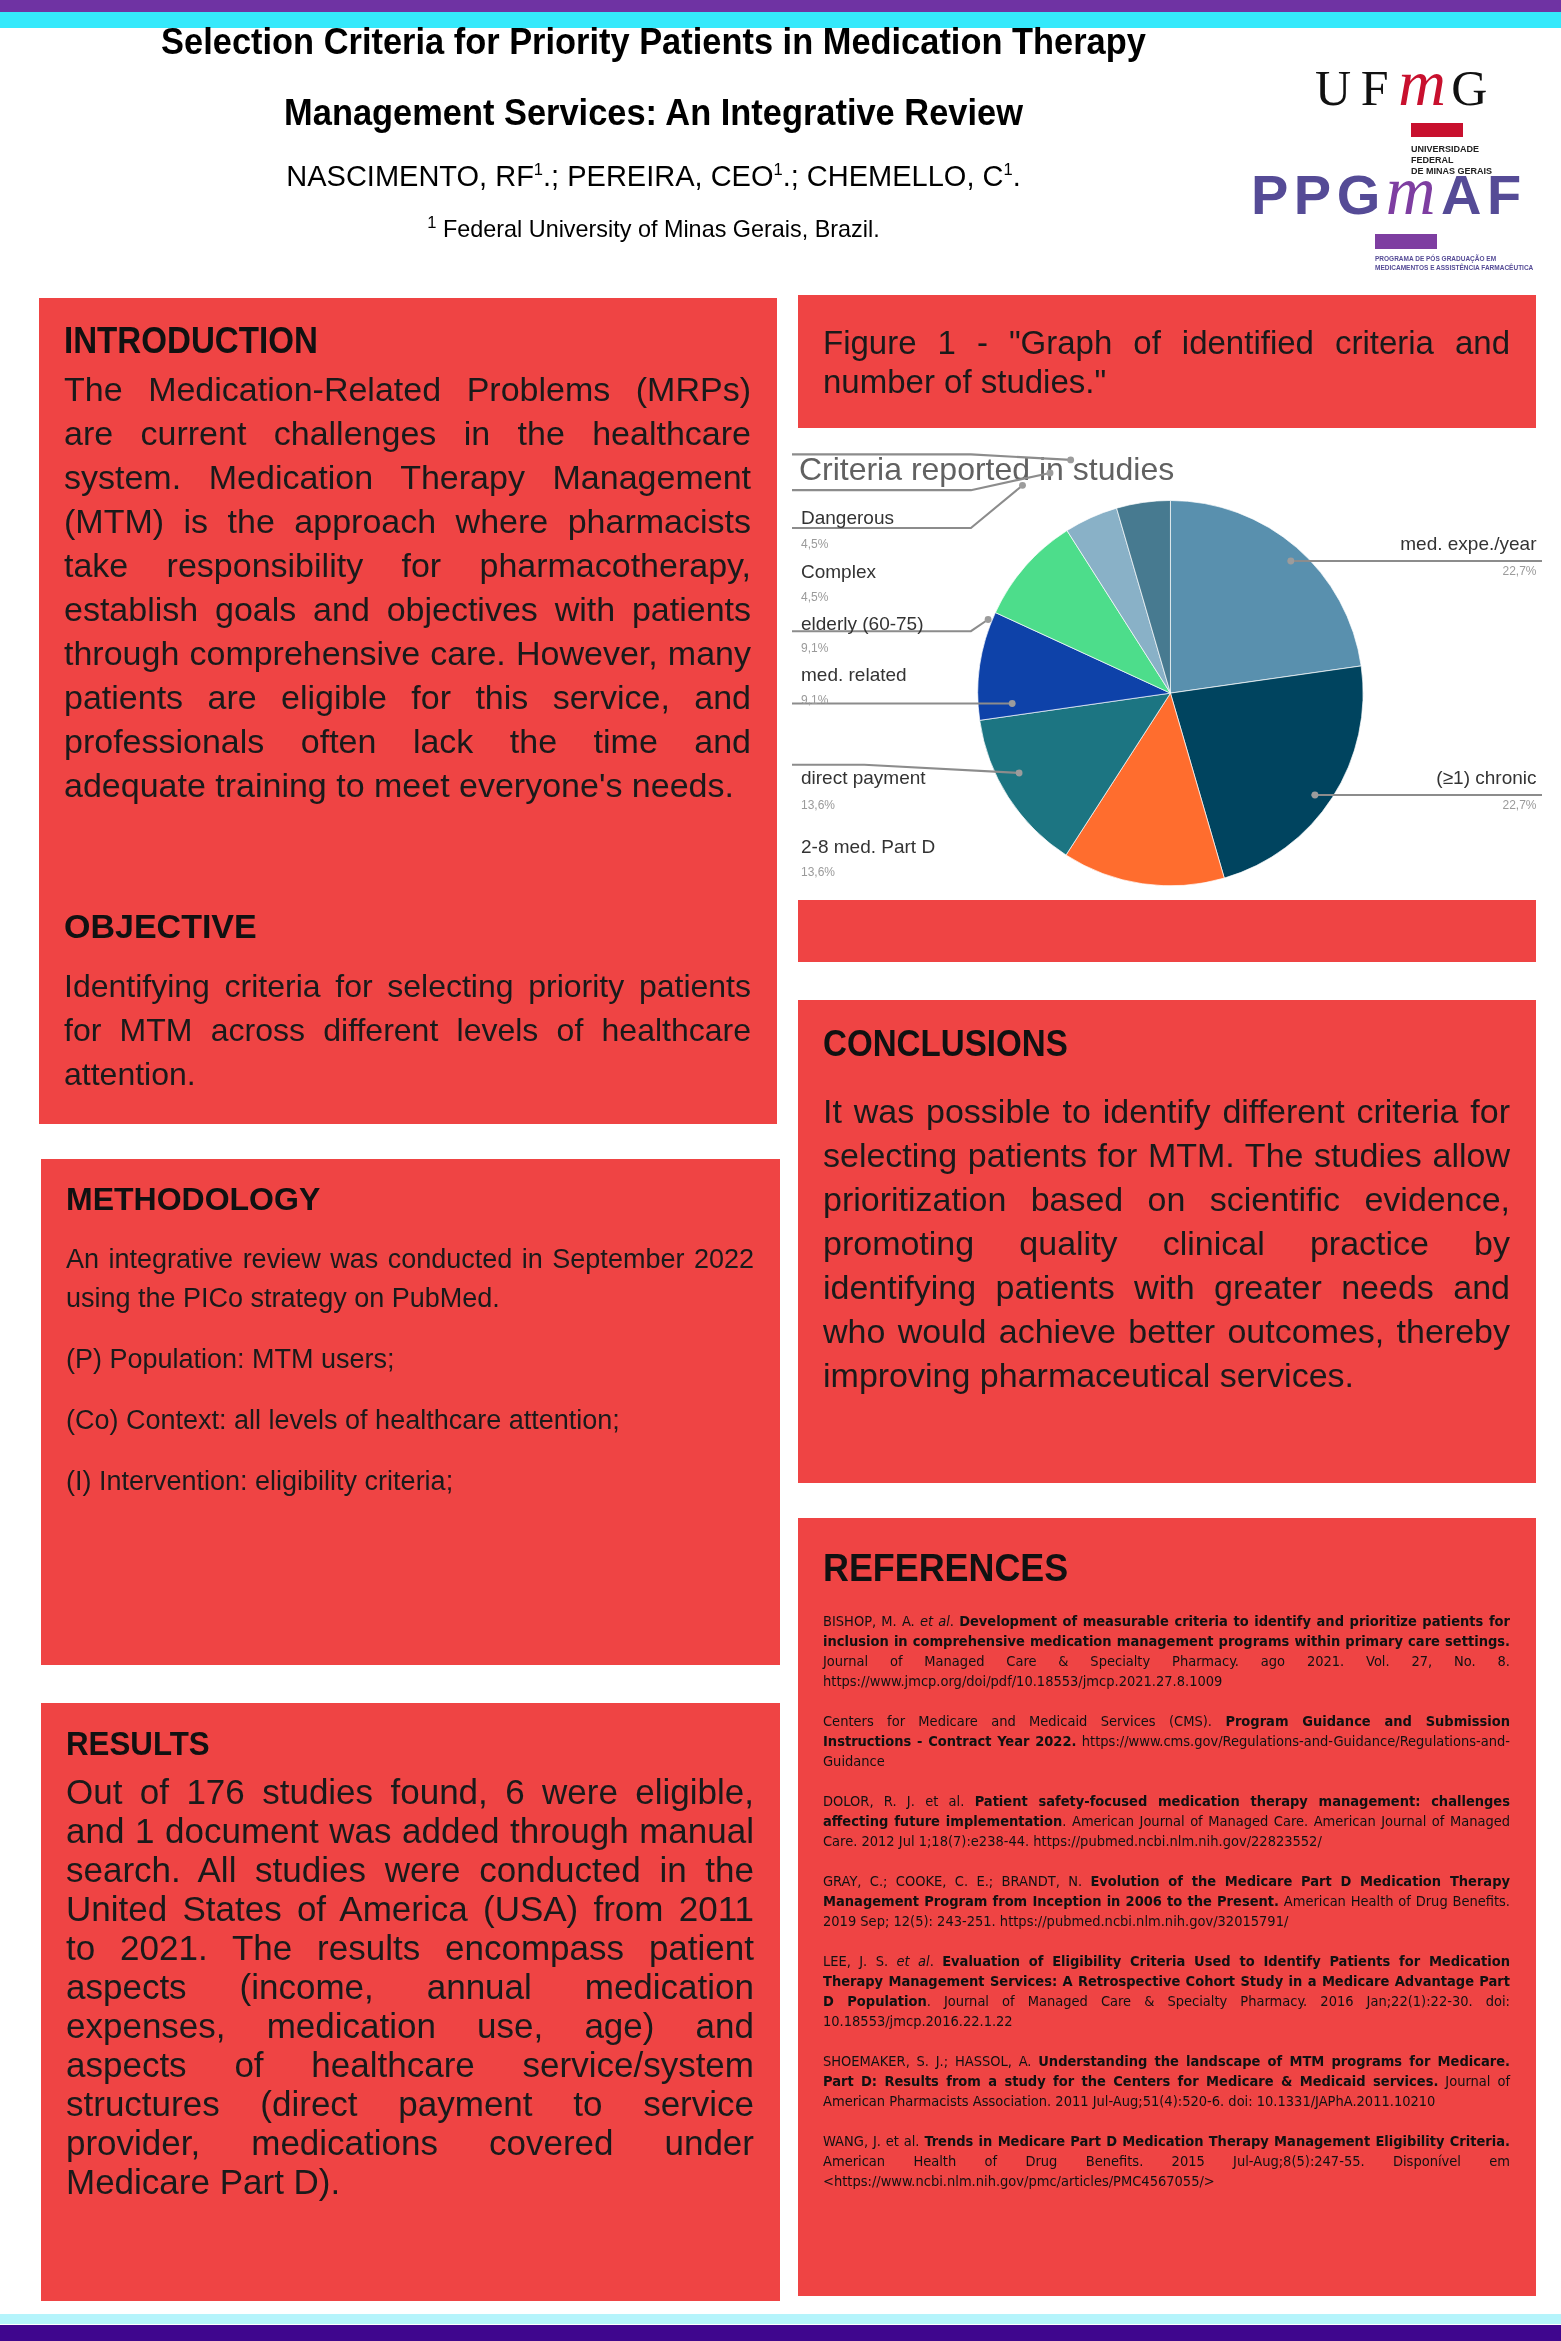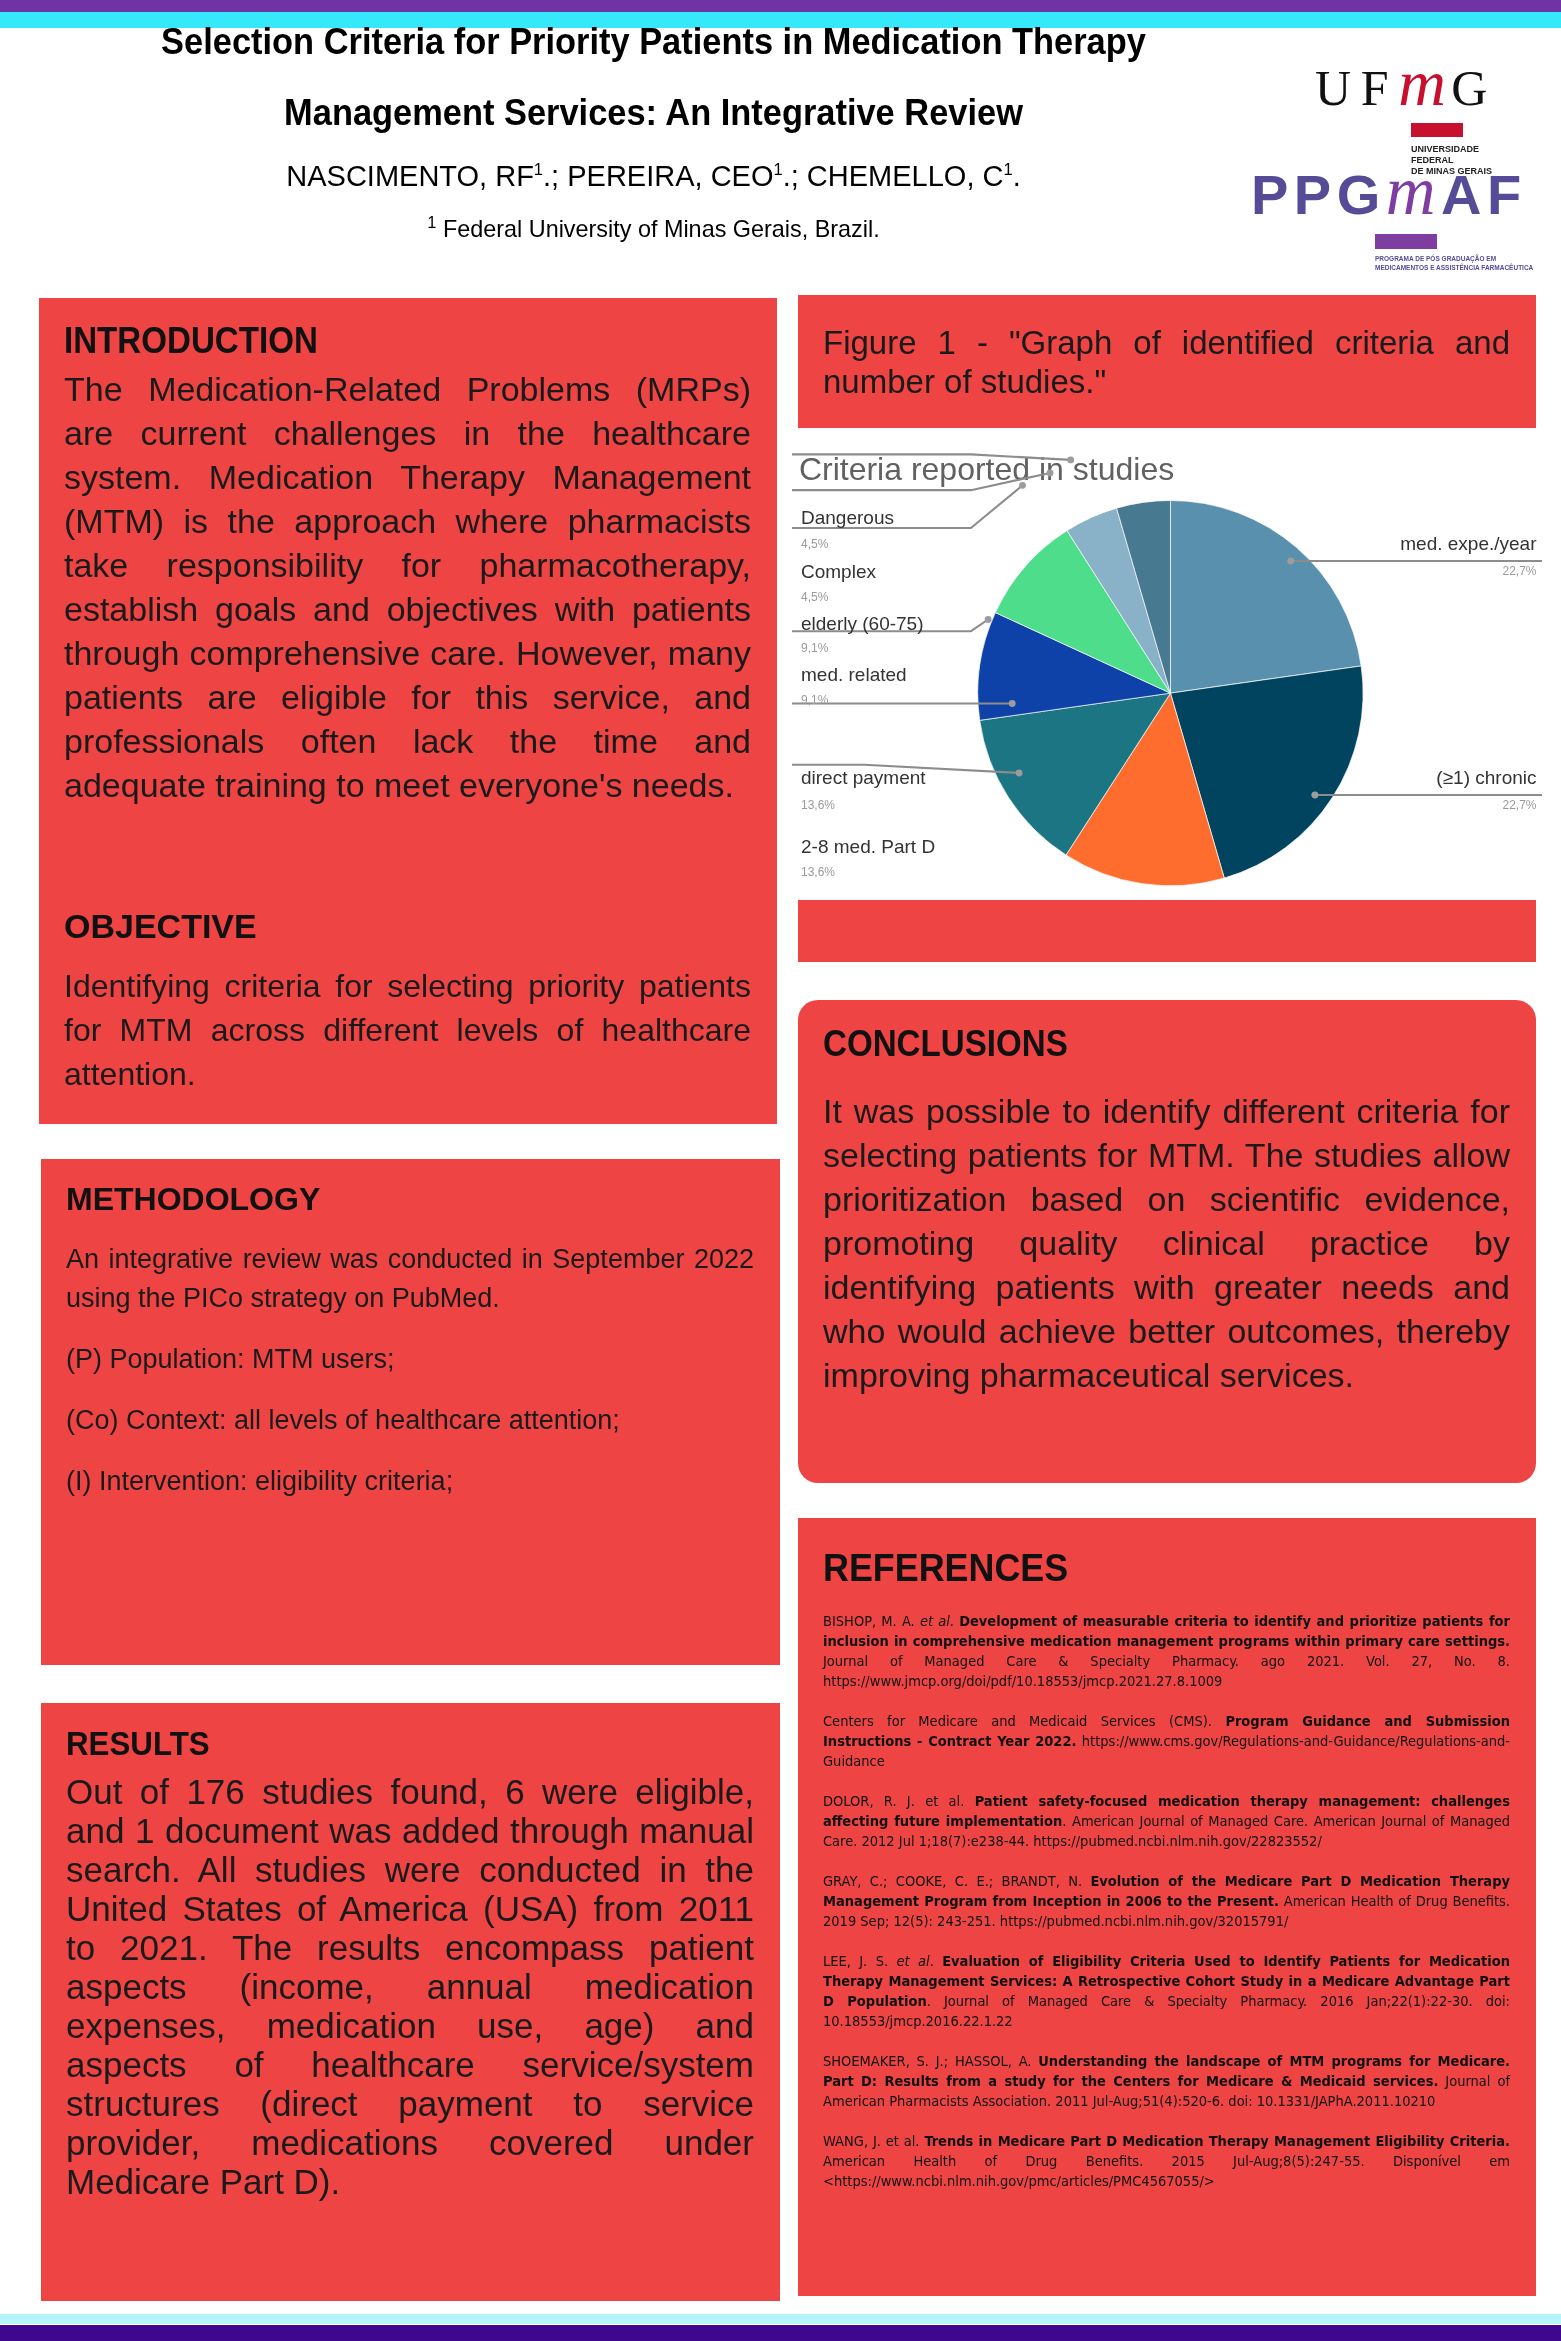--- a/index.html
+++ b/index.html
@@ -50,21 +50,21 @@
   #p-fig p { position:absolute; left:25px; top:27.5px; width:687px; font-size:33px; line-height:39px; }
 
   #chart { position:absolute; left:792px; top:437px; width:750px; height:482px; background:#fff; }
   #chart .c-title { position:absolute; left:6.9px; top:13.8px; font-size:32px; color:#616161; }
   #chart svg { position:absolute; left:0; top:0; }
   .lbl { position:absolute; font-size:19px; color:#333; white-space:nowrap; }
   .pct { position:absolute; font-size:12px; color:#9a9a9a; white-space:nowrap; }
 
   #p-fig-bottom { left:798px; top:900px; width:738px; height:62px; }
 
-  #p-concl { left:798px; top:1000px; width:738px; height:483px;border-radius:20px; }
+  #p-concl { left:798px; top:1000px; width:738px; height:483px; }
   #p-concl h2 { position:absolute; left:25px; top:23.4px; font-size:36px; transform:scaleX(0.92); transform-origin:left; }
   #p-concl p { position:absolute; left:25px; top:89px; width:687px; font-size:34px; line-height:44px; }
 
   #p-refs { left:798px; top:1518px; width:738px; height:778px; }
   #p-refs h2 { position:absolute; left:25px; top:27.5px; font-size:39px; transform:scaleX(0.92); transform-origin:left; }
   #p-refs .refs { position:absolute; left:25px; top:93px; width:687px; }
   .ref { font-family:"DejaVu Sans Condensed","DejaVu Sans", sans-serif; font-size:14.5px; line-height:20px; text-align:justify; color:#111; margin-bottom:20px; }
   .ref b { font-weight:bold; }
 </style>
 </head>

